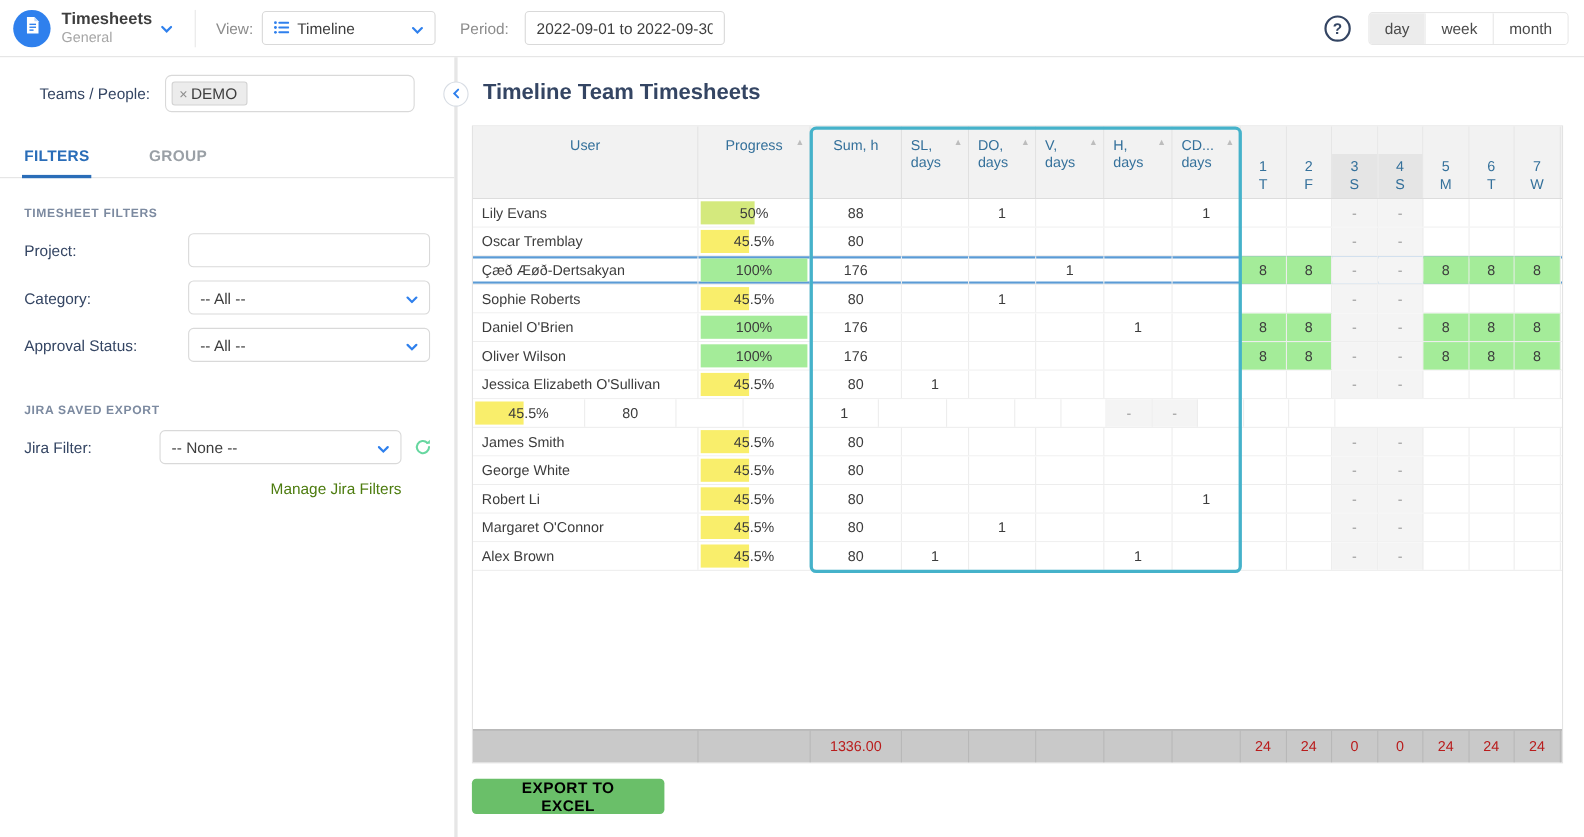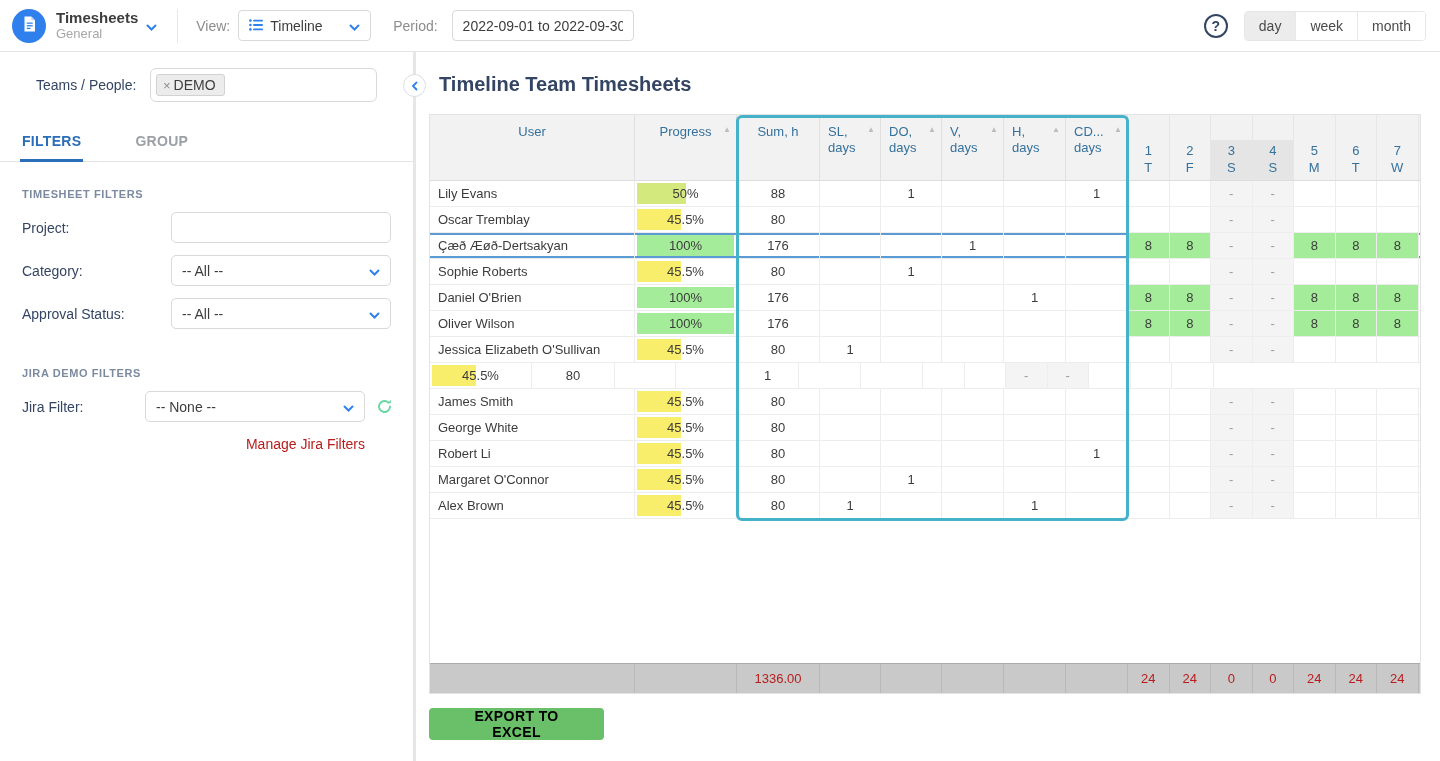--- a/index.html
+++ b/index.html
@@ -8,21 +8,21 @@
   
   .topbar { height:52px; display:flex; align-items:center; border-bottom:1px solid #e4e4e4; background:#fff; padding:0 14px 0 12px; }
   .logo-circle { width:34px; height:34px; border-radius:50%; background:#2f80ed; display:flex; align-items:center; justify-content:center; flex:0 0 auto; }
   .app-titles { margin-left:10px; line-height:1.15; }
   .app-title { font-size:15px; font-weight:bold; color:#3d3d3d; }
   .app-subtitle { font-size:13px; color:#a6a6a6; }
   .chev { display:inline-block; margin-left:8px; }
   .top-divider { width:1px; height:34px; background:#e8e8e8; margin:0 18px 0 20px; }
   .top-label { font-size:14px; color:#8c8c8c; margin-right:8px; }
   .dropdown-box { height:31px; border:1px solid #d9d9d9; border-radius:4px; background:#fff; display:flex; align-items:center; padding:0 10px; font-size:14px; color:#3d3d3d; }
-  .view-box { width:133px; }
+  .view-box { width:158px; }
   .view-box .txt { margin-left:7px; }
   .view-box .chev { margin-left:auto; }
   .period-box { width:182px; margin-left:6px; font-size:14px; color:#3d3d3d; justify-content:center; }
   .period-box input { border:none; outline:none; width:100%; font-size:14px; color:#3d3d3d; text-align:center; font-family:"Liberation Sans",sans-serif; background:transparent; }
   .topbar-right { margin-left:auto; display:flex; align-items:center; }
   .help-circle { width:24px; height:24px; border-radius:50%; border:2px solid #344563; color:#344563; font-weight:bold; font-size:14px; display:flex; align-items:center; justify-content:center; margin-right:16px; }
   .seg-group { display:flex; border:1px solid #e6e6e6; border-radius:4px; overflow:hidden; }
   .seg-btn { padding:6px 14px; font-size:14px; color:#4a4a4a; background:#fff; border:none; border-left:1px solid #e8e8e8; cursor:pointer; font-family:"Liberation Sans",sans-serif; }
   .seg-btn:first-child { border-left:none; }
   .seg-btn.active { background:#ececec; }
@@ -44,21 +44,21 @@
   .tab { font-size:14px; font-weight:bold; padding:9px 2px 10px; margin-right:50px; color:#9aa0a6; letter-spacing:0.3px; cursor:pointer; }
   .tab.active { color:#2a6db8; border-bottom:3px solid #2a6db8; margin-bottom:-1px; }
   .section-title { font-size:11px; font-weight:bold; letter-spacing:0.6px; color:#7c8aa0; padding:0 22px; margin-top:26px; }
   .filter-row { display:flex; align-items:center; padding:0 22px 0 22px; margin-top:12px; }
   .filter-label { font-size:14px; color:#344563; }
   .filter-control { margin-left:auto; width:220px; height:31px; border:1px solid #d9d9d9; border-radius:5px; background:#fff; display:flex; align-items:center; padding:0 10px; font-size:14px; color:#3d3d3d; }
   .filter-control .chev { margin-left:auto; }
   .filter-control input { border:none; outline:none; width:100%; font-size:14px; font-family:"Liberation Sans",sans-serif; }
   .jira-row { position:relative; }
   .refresh-wrap { position:absolute; right:0px; top:7px; }
-  .manage-link { display:block; text-align:right; padding:0 48px 0 0; margin-top:14px; font-size:14px; color:#b91c1c; text-decoration:none; }
+  .manage-link { display:block; text-align:right; padding:0 48px 0 0; margin-top:14px; font-size:14px; color:#4d7c0f; text-decoration:none; }
 
   
   .page-title { font-size:20px; font-weight:bold; color:#344563; margin:21px 0 0 10px; }
   .table-wrap { position:relative; margin-top:18px; width:992px; border:1px solid #e3e3e3; background:#fff; }
 
   .trow { display:flex; }
   .th { border-right:1px solid #e0e0e0; background:#f2f2f2; position:relative; color:#35719b; font-size:13px; }
   .hdr { height:66px; border-bottom:1px solid #ddd; background:#f2f2f2; }
   .c0 { width:205px; } .c1 { width:102px; } .c2 { width:83px; }
   .c3,.c4 { width:61px; } .c5,.c6,.c7 { width:62px; }
@@ -203,21 +203,21 @@
       <div class="filter-control">
         <span>-- All --</span>
         <span class="chev">
           <svg width="11" height="7" viewBox="0 0 11 7">
               <path d="M1.5 1.5l4 4 4-4" stroke="#2f80ed" stroke-width="2" fill="none" stroke-linecap="round"></path>
             </svg>
         </span>
       </div>
     </div>
 
-    <div class="section-title" style="margin-top:38px;">JIRA DEMO FILTERS</div>
+    <div class="section-title" style="margin-top:38px;">JIRA SAVED EXPORT</div>
 
     <div class="filter-row jira-row" style="padding-right:48px;">
       <span class="filter-label">Jira Filter:</span>
       <div class="filter-control">
         <span>-- None --</span>
         <span class="chev">
           <svg width="11" height="7" viewBox="0 0 11 7">
               <path d="M1.5 1.5l4 4 4-4" stroke="#2f80ed" stroke-width="2" fill="none" stroke-linecap="round"></path>
             </svg>
         </span>

